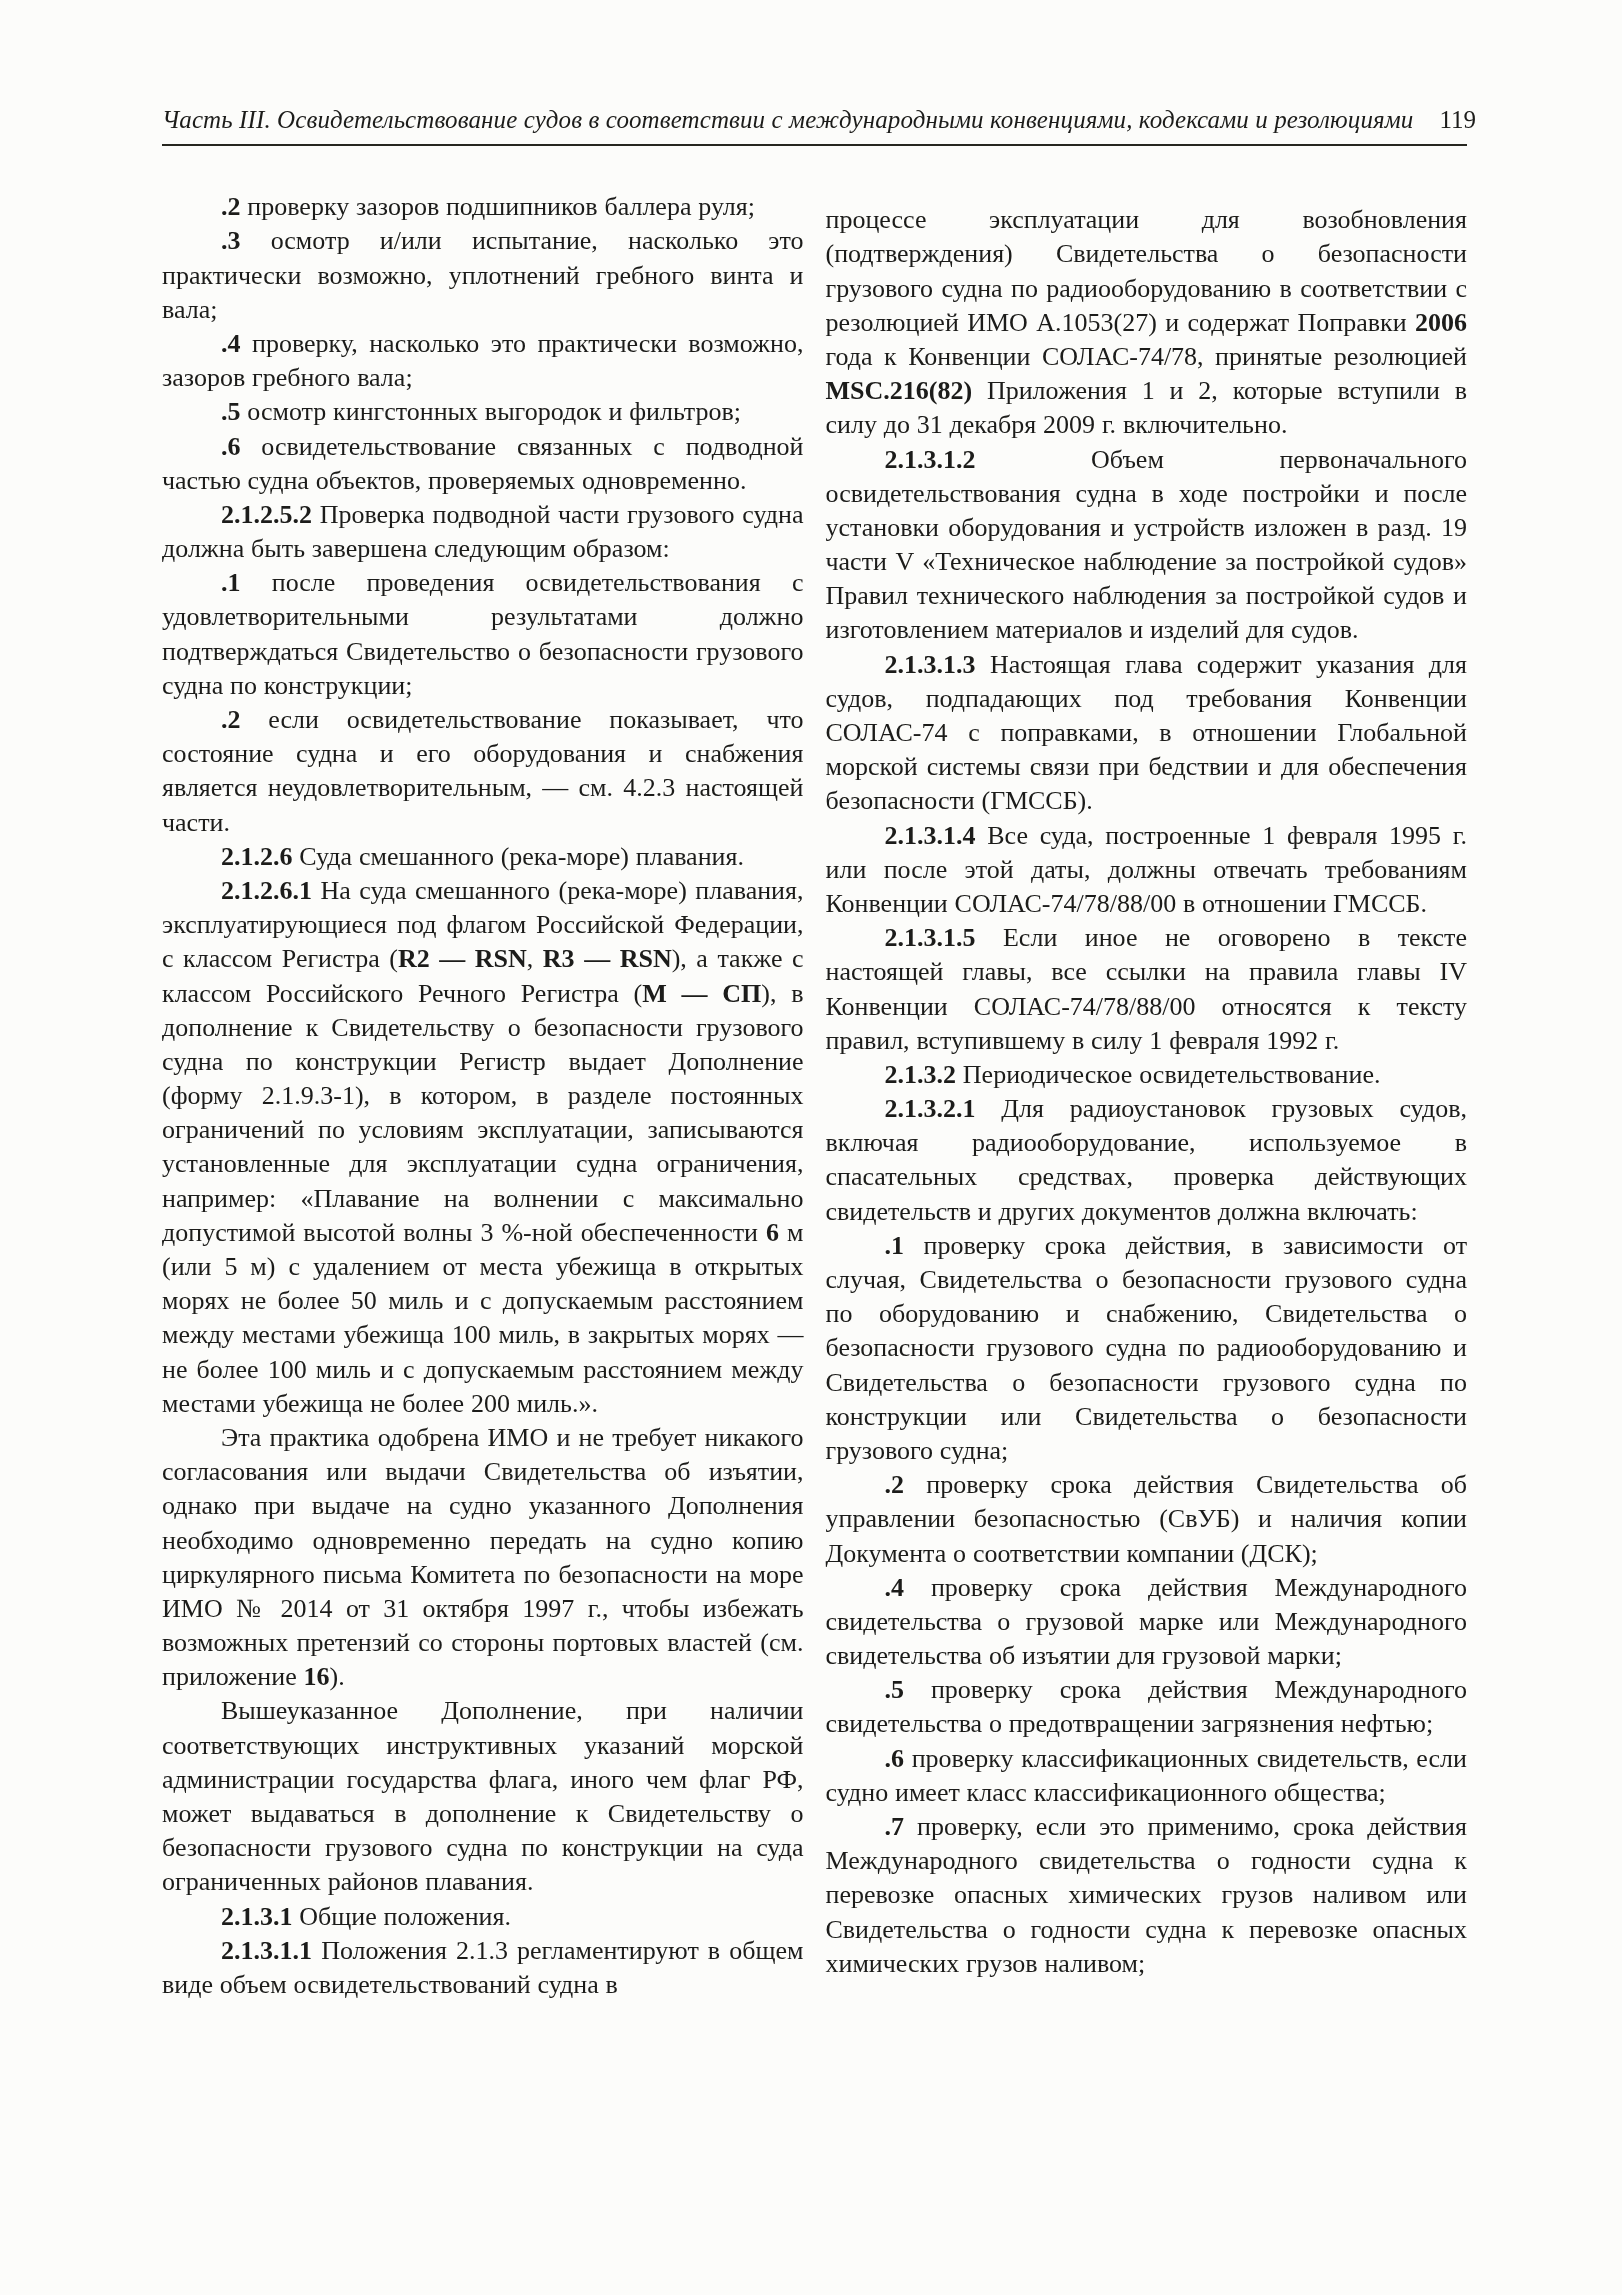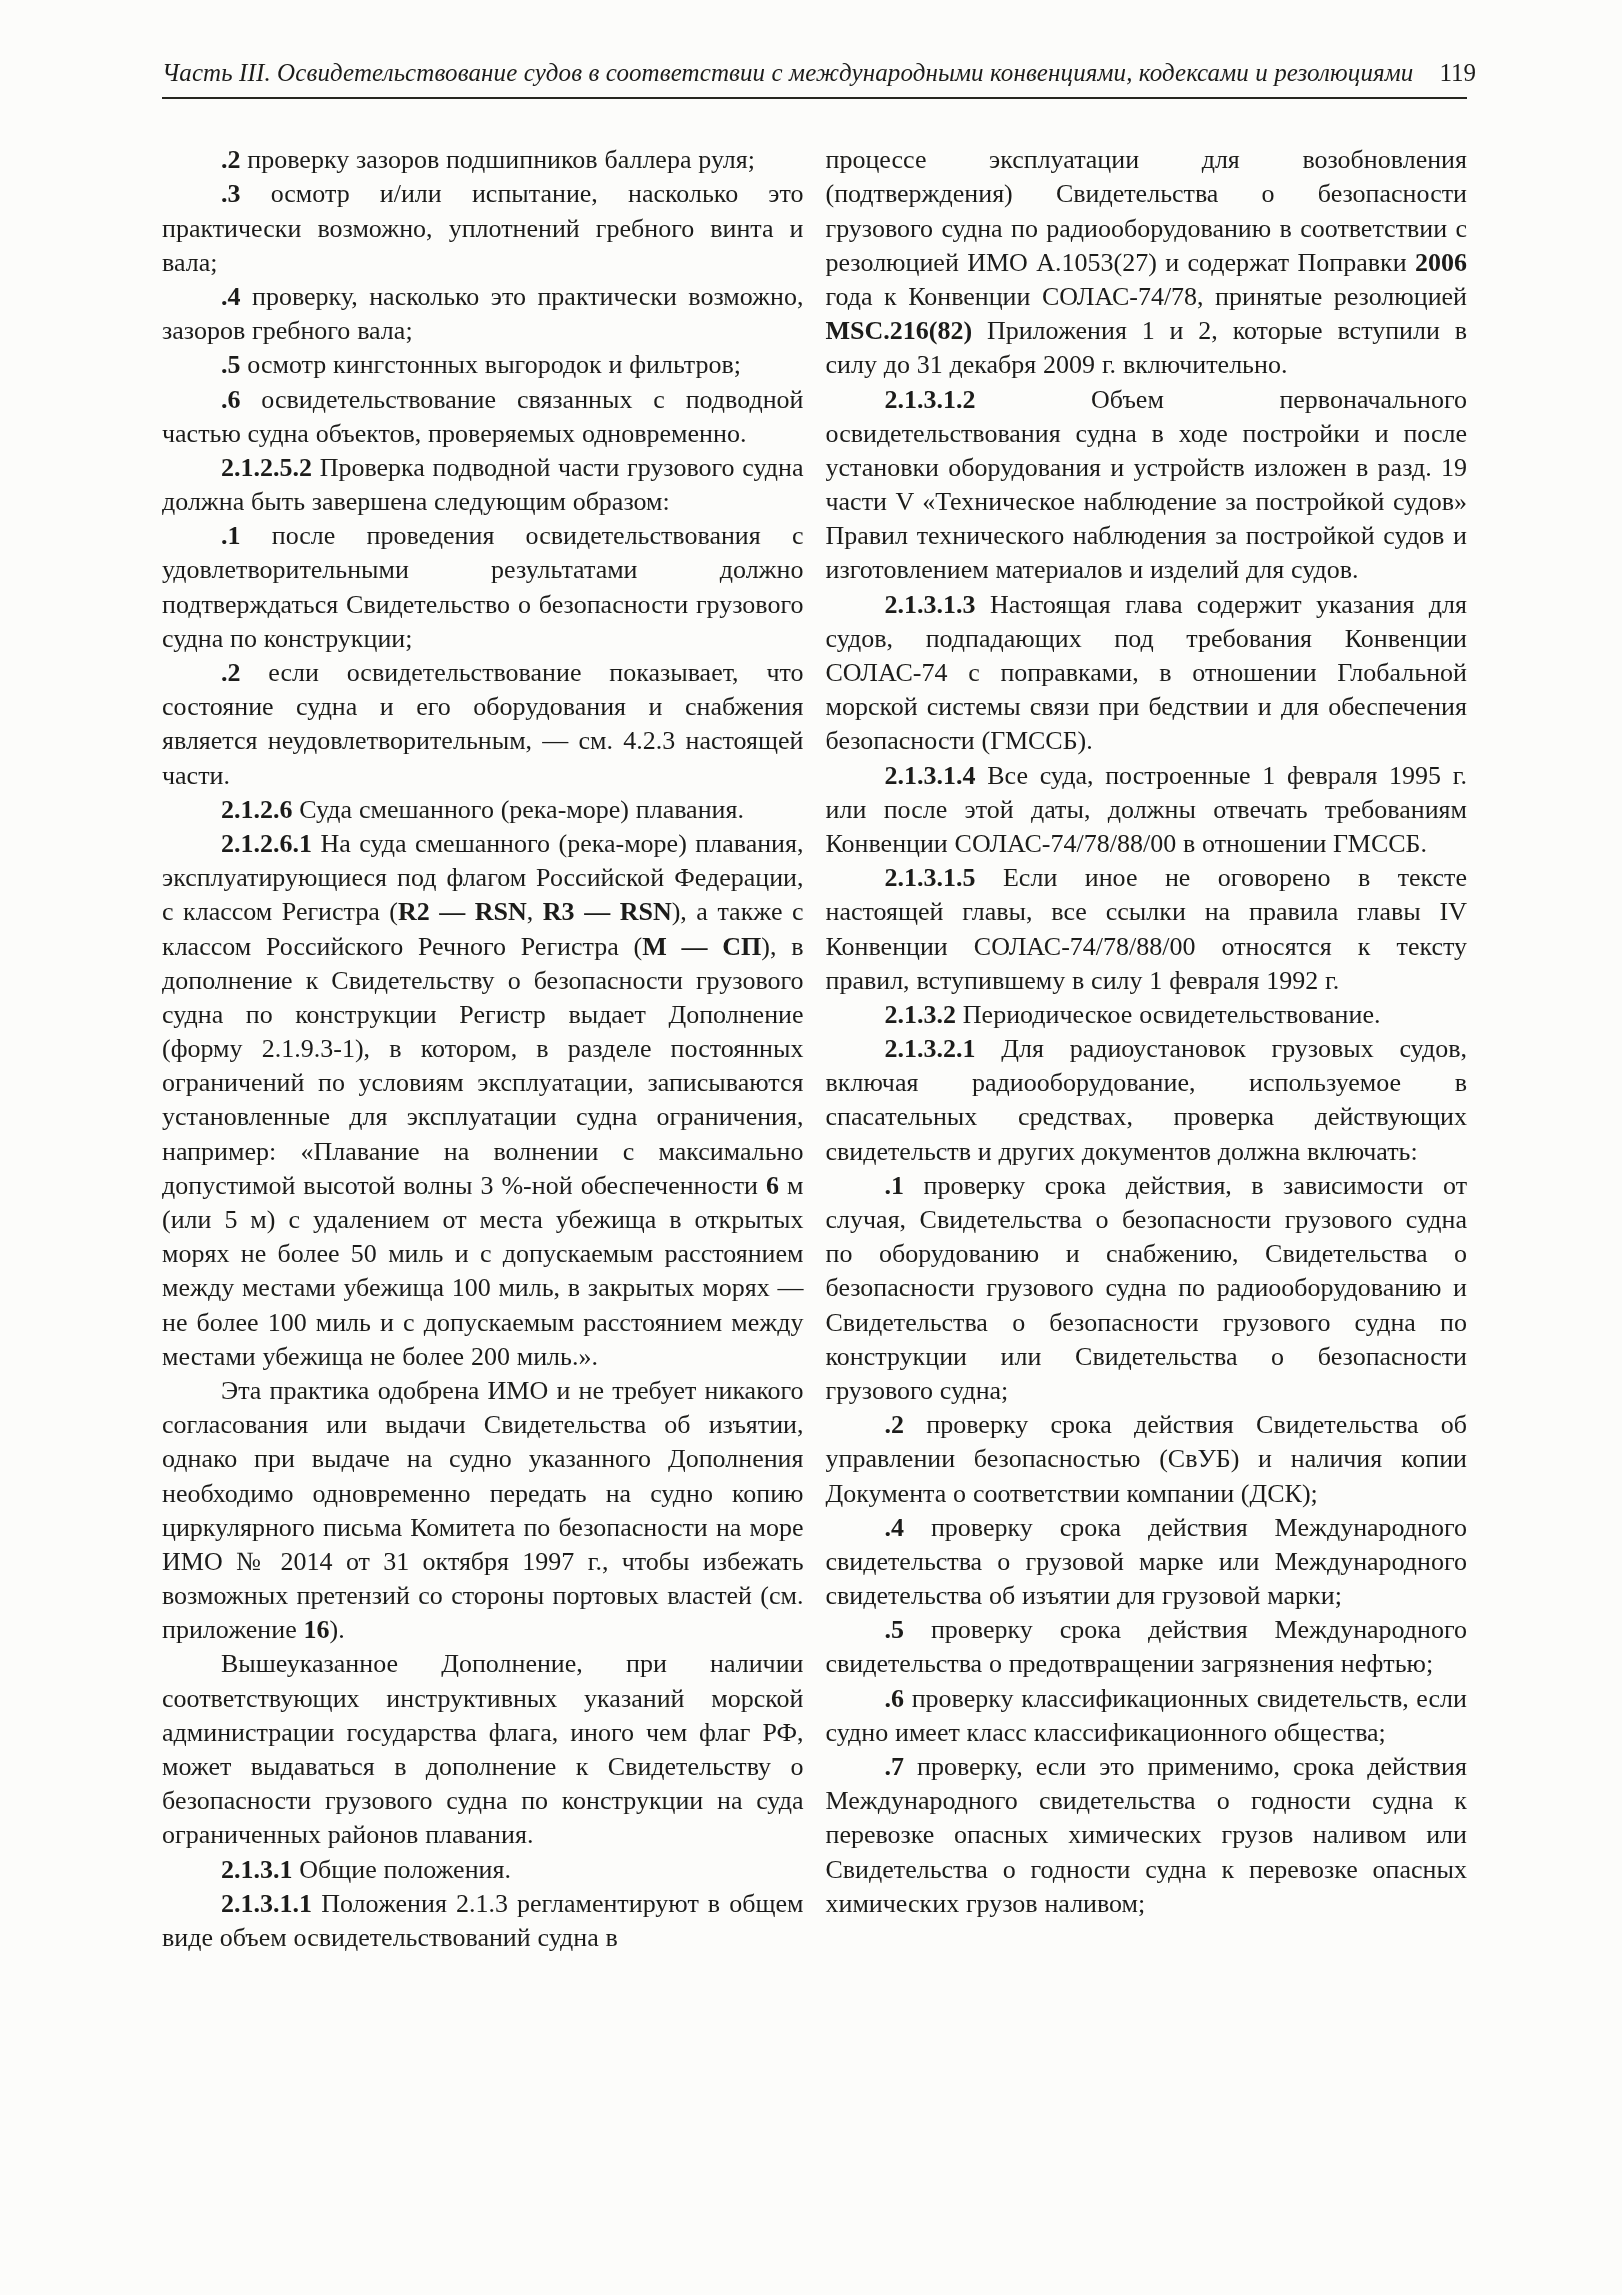--- a/index.html
+++ b/index.html
@@ -12,21 +12,21 @@
     background: #fcfcfa;
     color: #1c1c1a;
     font-family: "Liberation Serif", "DejaVu Serif", serif;
     overflow: hidden;
     position: relative;
   }
   .page {
     box-sizing: border-box;
     width: 1623px;
     height: 2084px;
-    padding: 58px 156px 79px 162px;
+    padding: 105px 156px 79px 162px;
   }
   .running-head {
     display: flex;
     justify-content: space-between;
     align-items: baseline;
     gap: 26px;
     font-size: 25px;
     line-height: 1.2;
     padding-bottom: 9.2px;
     border-bottom: 2px solid #26261f;
@@ -53,20 +53,21 @@
     margin: 0;
     font-size: 26px;
     line-height: 1.315;
     text-align: justify;
     text-indent: 59px;
     hyphens: auto;
     word-spacing: 0.3px;
   }
   .para.noindent {
     text-indent: 0;
+    margin-top: 13px;
   }
   .para b {
     font-weight: bold;
   }
 </style>
 </head>
 <body>
 
 <div class="page">
   <div class="running-head">

